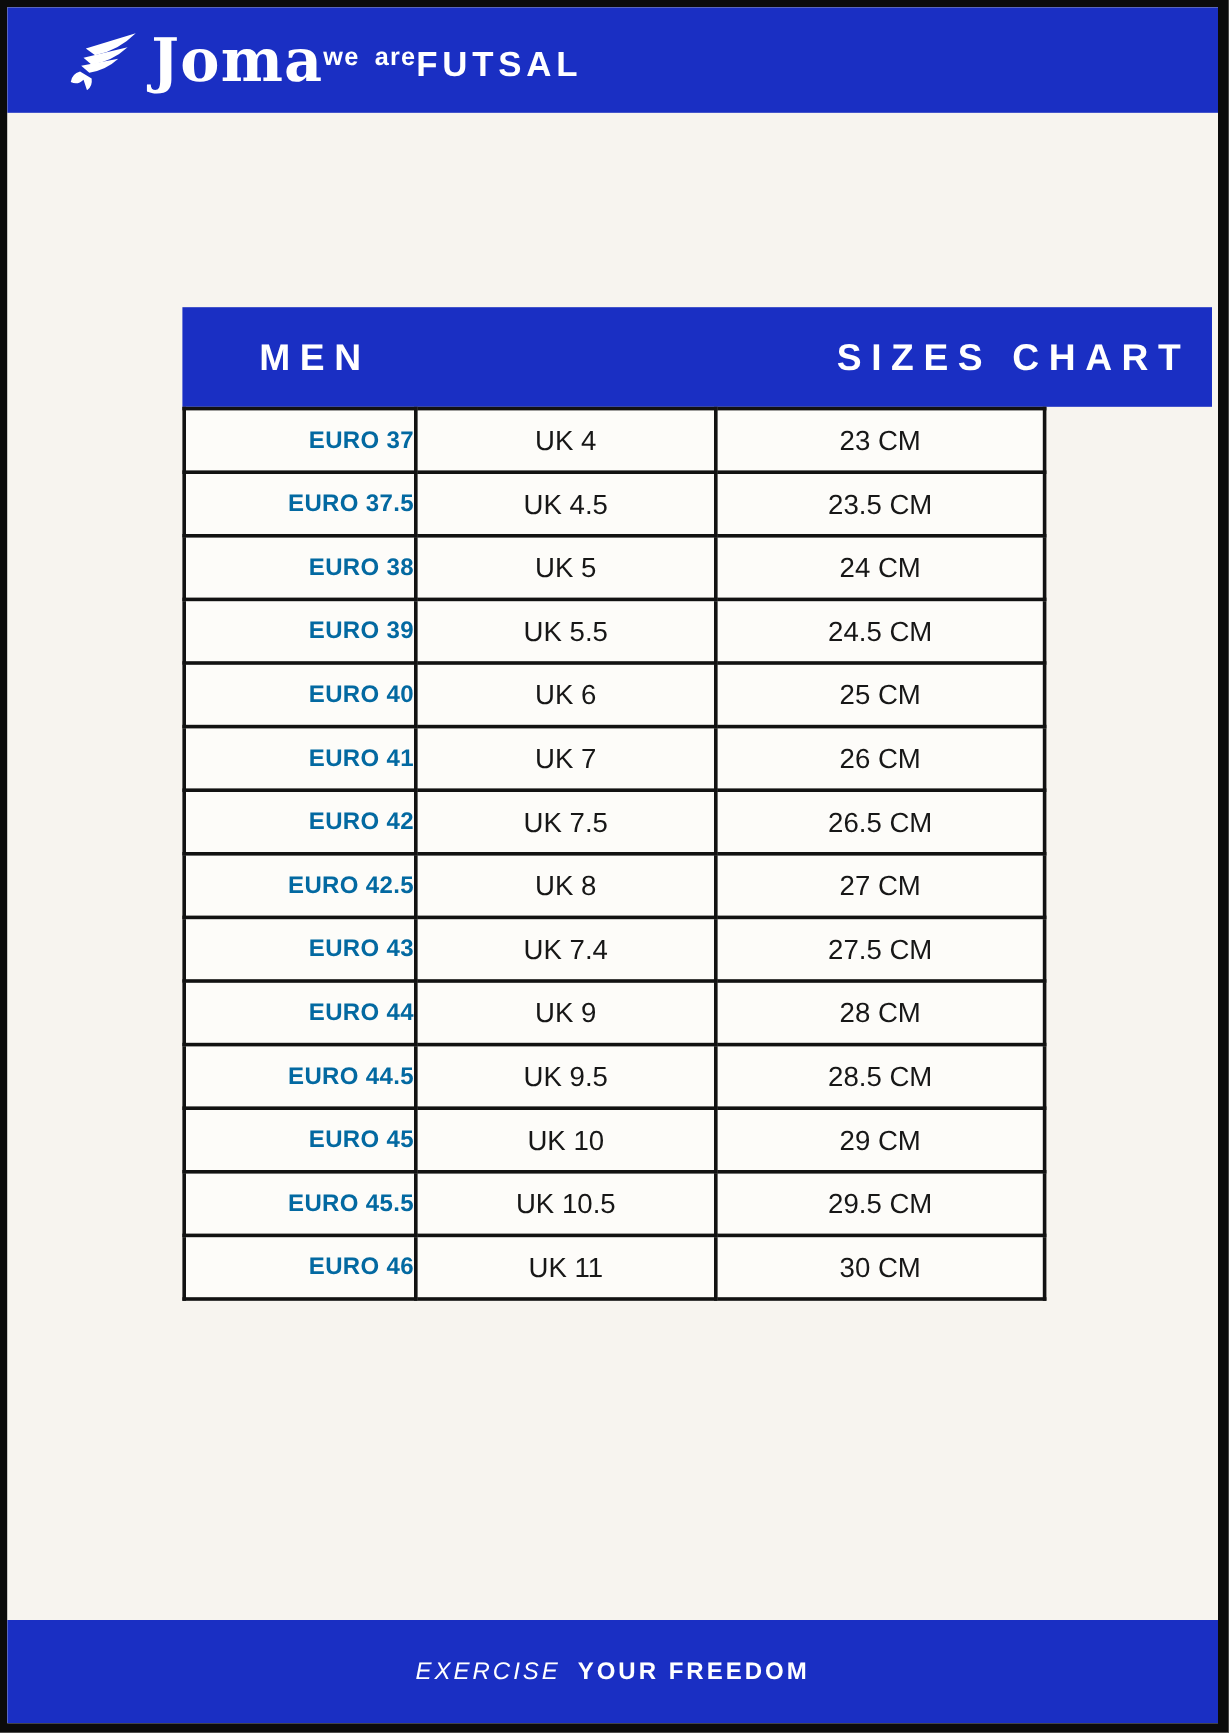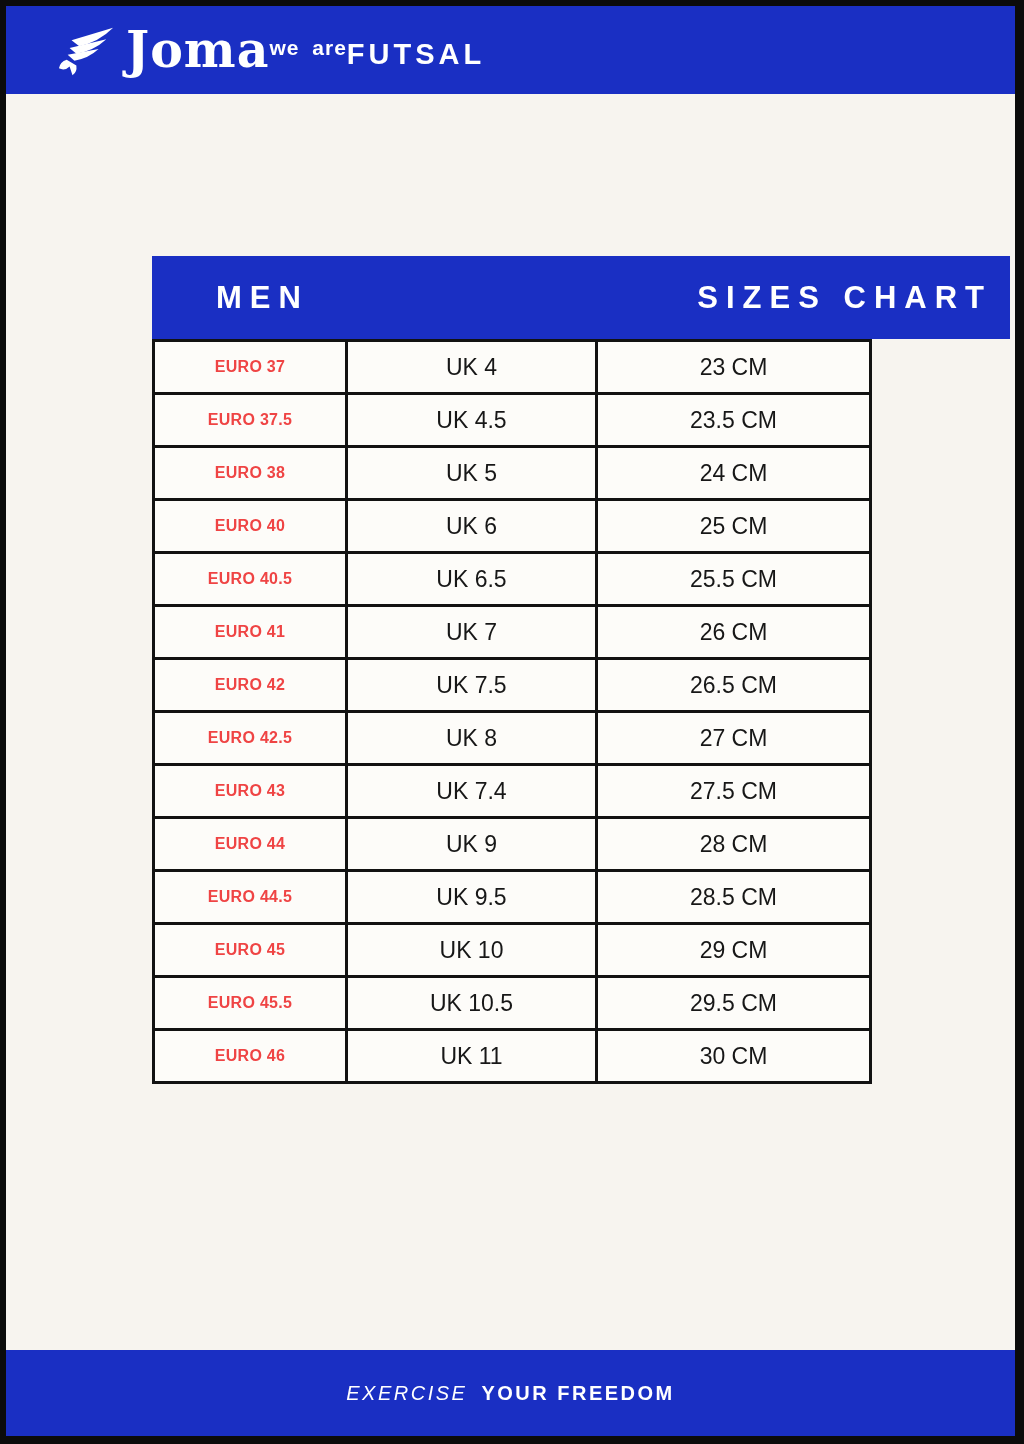--- a/index.html
+++ b/index.html
@@ -63,21 +63,21 @@
   }
   .size-table td{
     border:3px solid var(--line);
     background:var(--cell-bg);
     height:50px;
     text-align:center;vertical-align:middle;
     color:var(--ink);
     font-size:23px;
     padding:0;
   }
-  .size-table td.euro{font-weight:bold;font-size:16px;letter-spacing:0.3px;color:#ef4444;}
+  .size-table td.euro{font-weight:bold;font-size:20px;letter-spacing:0.3px;color:#0369a1;text-align:right;}
   .col-euro{width:193px;}
   .col-uk{width:250px;}
   .col-cm{width:274px;}
   
   .footer{
     position:absolute;left:0;right:0;bottom:0;height:86px;
     background:var(--blue);
     display:flex;align-items:center;justify-content:center;
     color:var(--white);
     font-size:20px;letter-spacing:2.5px;
@@ -128,28 +128,28 @@
     <td class="euro">EURO 37.5</td>
     <td class="uk">UK 4.5</td>
     <td class="cm">23.5 CM</td>
   </tr>
           <tr>
     <td class="euro">EURO 38</td>
     <td class="uk">UK 5</td>
     <td class="cm">24 CM</td>
   </tr>
           <tr>
+    <td class="euro">EURO 39</td>
+    <td class="uk">UK 5.5</td>
+    <td class="cm">24.5 CM</td>
+  </tr>
+          <tr>
     <td class="euro">EURO 40</td>
     <td class="uk">UK 6</td>
     <td class="cm">25 CM</td>
-  </tr>
-          <tr>
-    <td class="euro">EURO 40.5</td>
-    <td class="uk">UK 6.5</td>
-    <td class="cm">25.5 CM</td>
   </tr>
           <tr>
     <td class="euro">EURO 41</td>
     <td class="uk">UK 7</td>
     <td class="cm">26 CM</td>
   </tr>
           <tr>
     <td class="euro">EURO 42</td>
     <td class="uk">UK 7.5</td>
     <td class="cm">26.5 CM</td>

